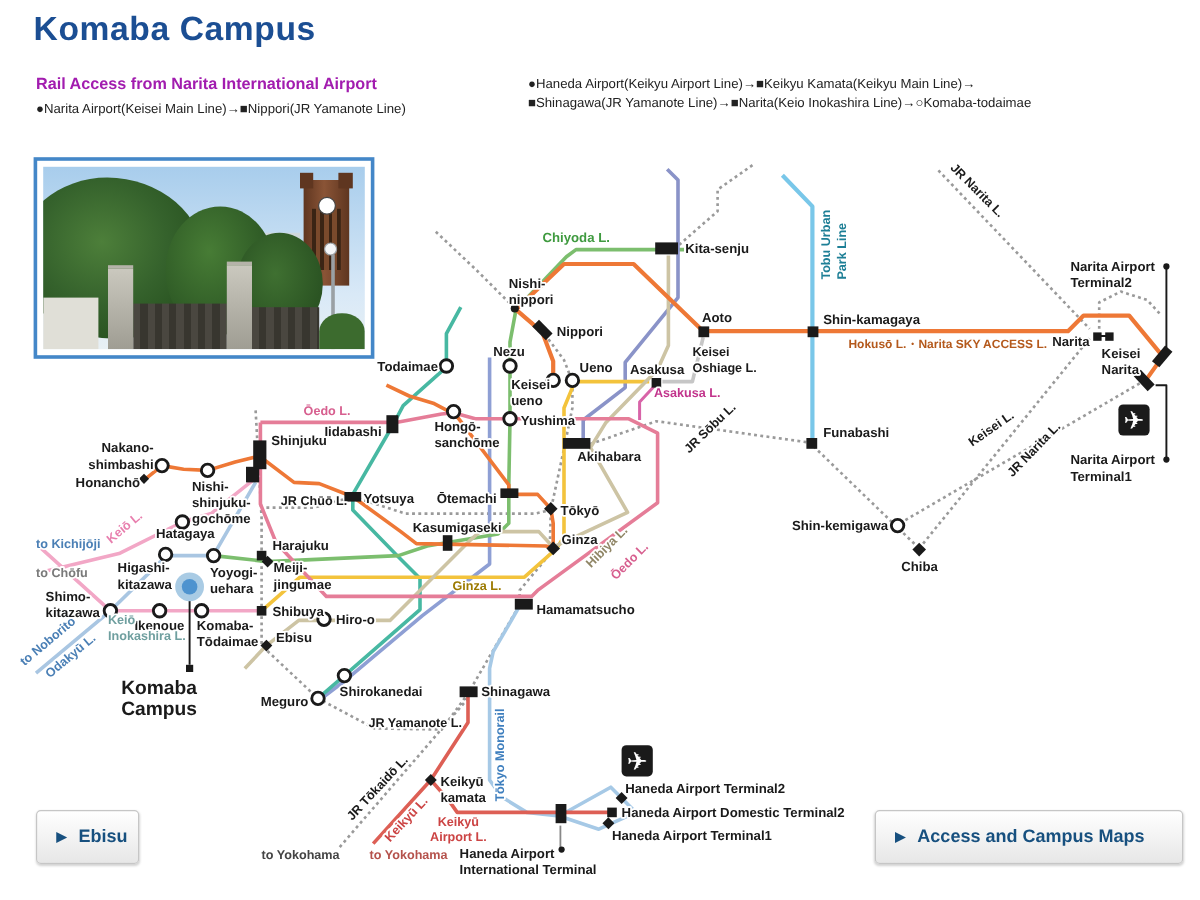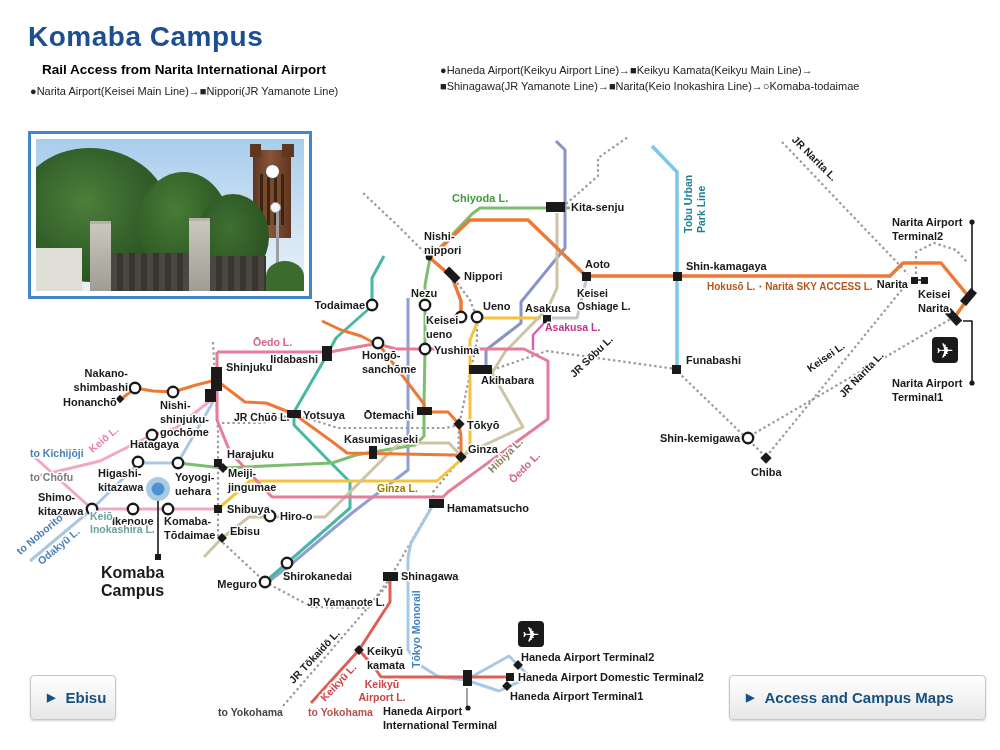--- a/index.html
+++ b/index.html
@@ -1,22 +1,22 @@
 <!DOCTYPE html>
 <html><head>
 <meta charset="utf-8">
 <style>
   html,body{margin:0;padding:0;}
   body{width:1000px;height:750px;position:relative;background:#fff;overflow:hidden;
        font-family:"Liberation Sans",sans-serif;}
-  .page-title{position:absolute;left:28px;top:21px;font-size:28px;font-weight:bold;color:#1b4e93;letter-spacing:.5px;}
+  .page-title{position:absolute;left:28px;top:8px;font-size:28px;font-weight:bold;color:#1b4e93;letter-spacing:.5px;}
   .access-block{position:absolute;top:62px;width:400px;}
   .access-block.narita{left:30px;}
   .access-block.haneda{left:440px;width:560px;}
-  .access-heading{font-size:13.5px;font-weight:bold;color:#000000;margin:0 0 6px 12px;}
+  .access-heading{font-size:13.5px;font-weight:bold;color:#a21caf;margin:0 0 6px 0;}
   .access-line{font-size:11px;font-weight:normal;color:#222;line-height:16px;white-space:nowrap;}
   
   .photo{position:absolute;left:28px;top:131px;width:284px;height:168px;border:3px solid #4487c8;background:#fff;box-sizing:border-box;}
   .photo-inner{position:absolute;left:5px;top:5px;right:5px;bottom:5px;overflow:hidden;
      background:linear-gradient(180deg,#a8cdec,#d9e9f7 70%,#e8f0f4);}
   .photo-inner div{position:absolute;}
   .tree-a{left:-8%;top:6%;width:58%;height:88%;border-radius:48% 52% 45% 50%;
      background:radial-gradient(ellipse at 45% 40%,#4d7f3a 0%,#35622c 45%,#27511f 78%);}
   .tree-b{left:38%;top:22%;width:34%;height:70%;border-radius:50%;
      background:radial-gradient(ellipse at 40% 35%,#477c35 0%,#2f5b26 60%,#244c1d 85%);}

